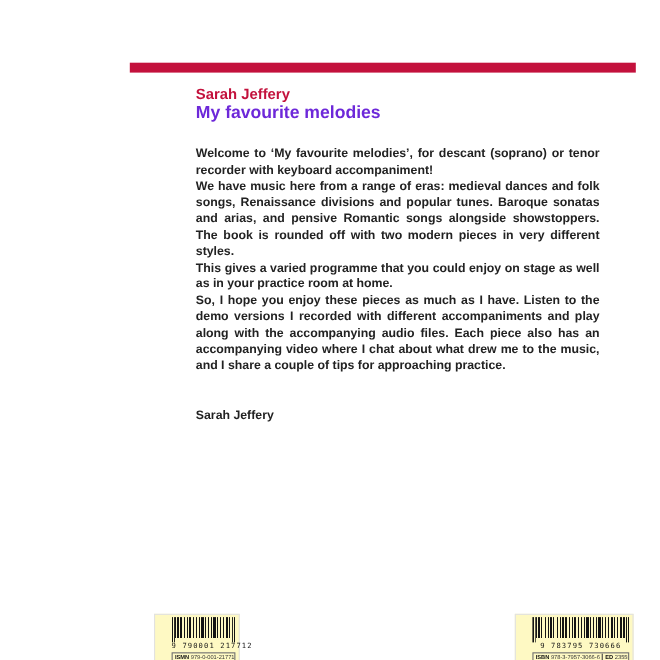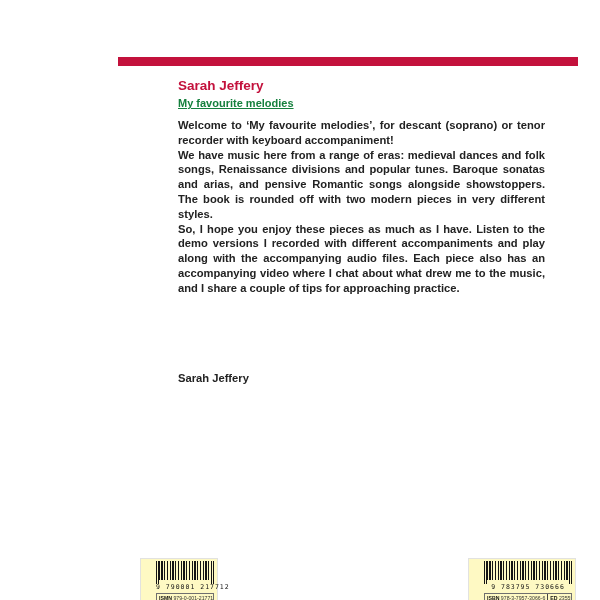--- a/index.html
+++ b/index.html
@@ -16,25 +16,25 @@
     position:absolute;left:70px;top:57px;
     width:460px;height:9px;
     background:#c3113c;
   }
   
   .header{position:absolute;left:130px;top:78px;}
   .author{
     color:#c3113c;font-weight:bold;font-size:13.5px;line-height:16px;
   }
   .title{
-    color:#15803d;font-weight:bold;font-size:11px;line-height:18px;text-decoration:underline;
+    color:#6d28d9;font-weight:bold;font-size:16px;line-height:18px;
   }
   
   .copy{
-    position:absolute;left:130px;top:118px;width:367px;
+    position:absolute;left:130px;top:133px;width:367px;
     color:#222222;font-size:11.2px;line-height:14.8px;
     font-weight:bold;text-align:justify;
   }
   .copy p{margin:0;padding:0;}
   .signature{
     position:absolute;left:130px;top:371px;
     color:#222222;font-size:11.2px;line-height:15px;font-weight:bold;
   }
   
   .barcode{
@@ -83,20 +83,21 @@
   <div class="red-bar"></div>
 
   <div class="header">
     <div class="author">Sarah Jeffery</div>
     <div class="title">My favourite melodies</div>
   </div>
 
   <div class="copy">
     <p>Welcome to ‘My favourite melodies’, for descant (soprano) or tenor recorder with keyboard accompaniment!</p>
     <p>We have music here from a range of eras: medieval dances and folk songs, Renaissance divisions and popular tunes. Baroque sonatas and arias, and pensive Romantic songs alongside showstoppers. The book is rounded off with two modern pieces in very different styles.</p>
+    <p>This gives a varied programme that you could enjoy on stage as well as in your practice room at home.</p>
     <p>So, I hope you enjoy these pieces as much as I have. Listen to the demo versions I recorded with different accompaniments and play along with the accompanying audio files. Each piece also has an accompanying video where I chat about what drew me to the music, and I share a couple of tips for approaching practice.</p>
   </div>
 
   <div class="signature">
     <div>Sarah Jeffery</div>
   </div>
 
   <div class="barcode barcode-left">
     <div class="bars"></div>
     <div class="ean">9 790001 217712</div>

